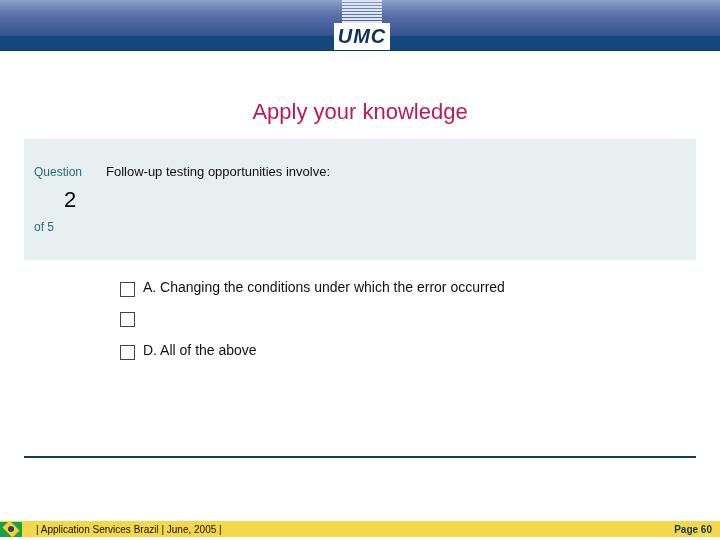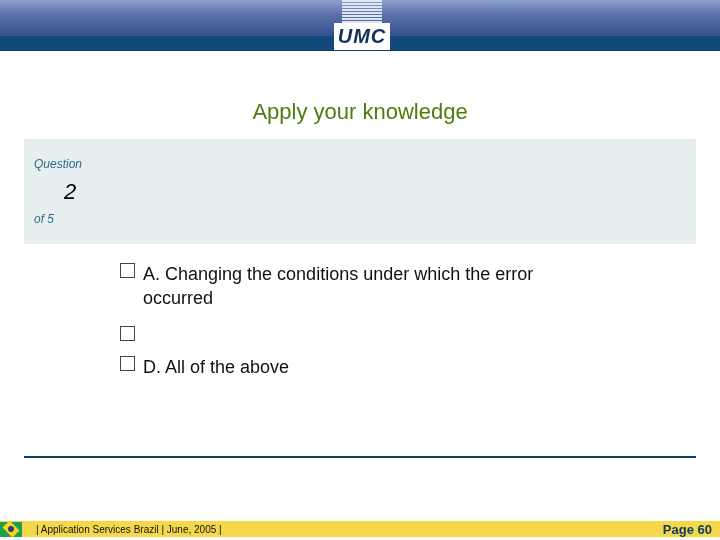--- a/index.html
+++ b/index.html
@@ -48,29 +48,28 @@
     border-bottom: 1px solid #0c3a62;
   }
 
   .slide-body {
     padding: 30px 24px 0 24px;
     position: relative;
   }
   .slide-title {
     text-align: center;
     font-size: 22px;
-    color: #4d7c0f;
+    color: #be185d;
     margin: 18px 0 14px;
     font-weight: 400;
   }
   .question-band {
     background: #e7eff1;
-    padding: 16px 10px;
-    display: flex;
-    font-style: italic;
+    padding: 24px 10px;
+    display: flex;
   }
   .q-left {
     width: 72px;
     color: #2a6c87;
     font-size: 12px;
     line-height: 1.5;
   }
   .q-num {
     font-size: 22px;
     color: #000;
@@ -81,22 +80,22 @@
   .q-text {
     font-size: 13px;
     color: #111;
     padding-top: 1px;
   }
   .options {
     margin: 18px 0 0 96px;
   }
   .opt {
     display: flex;
-    align-items: flex-start;
-    font-size: 18px;
+    align-items: flex-end;
+    font-size: 14px;
     color: #111;
     margin-bottom: 14px;
     max-width: 430px;
     line-height: 1.35;
   }
   .opt .box {
     width: 13px;
     height: 13px;
     border: 1px solid #444;
     margin-right: 8px;
@@ -149,21 +148,21 @@
     height: 6px;
     background: #243a8b;
     border-radius: 50%;
     transform: rotate(-45deg);
   }
   .foot-text { flex: 1; padding-left: 8px; }
   .page-no {
     padding-right: 8px;
     font-weight: bold;
     color: #0d3e60;
-    font-size: 13px;
+    font-size: 10px;
     padding-left: 27px;
   }
 </style>
 </head>
 <body>
 
 <div class="topbar">
   <div class="ibm-logo" title="IBM">
     <div class="stripe"></div>
       <div class="stripe"></div>
@@ -182,20 +181,21 @@
 
 <div class="slide-body">
   <div class="slide-title">Apply your knowledge</div>
 
   <div class="question-band">
     <div class="q-left">
       <div>Question</div>
       <div class="q-num">2</div>
       <div>of 5</div>
     </div>
+    <div class="q-text">Follow-up testing opportunities involve:</div>
   </div>
 
   <div class="options">
     <div class="opt">
       <div class="box"></div>
       <div>A. Changing the conditions under which the error occurred</div>
     </div>
     <div class="opt">
       <div class="box"></div>
     </div>

